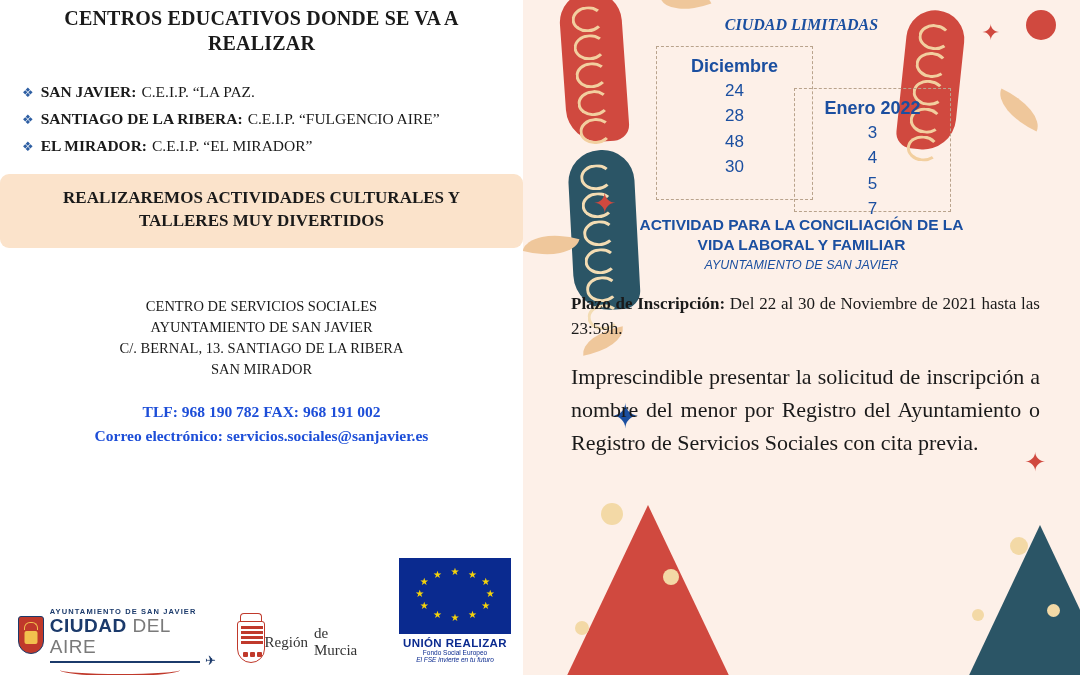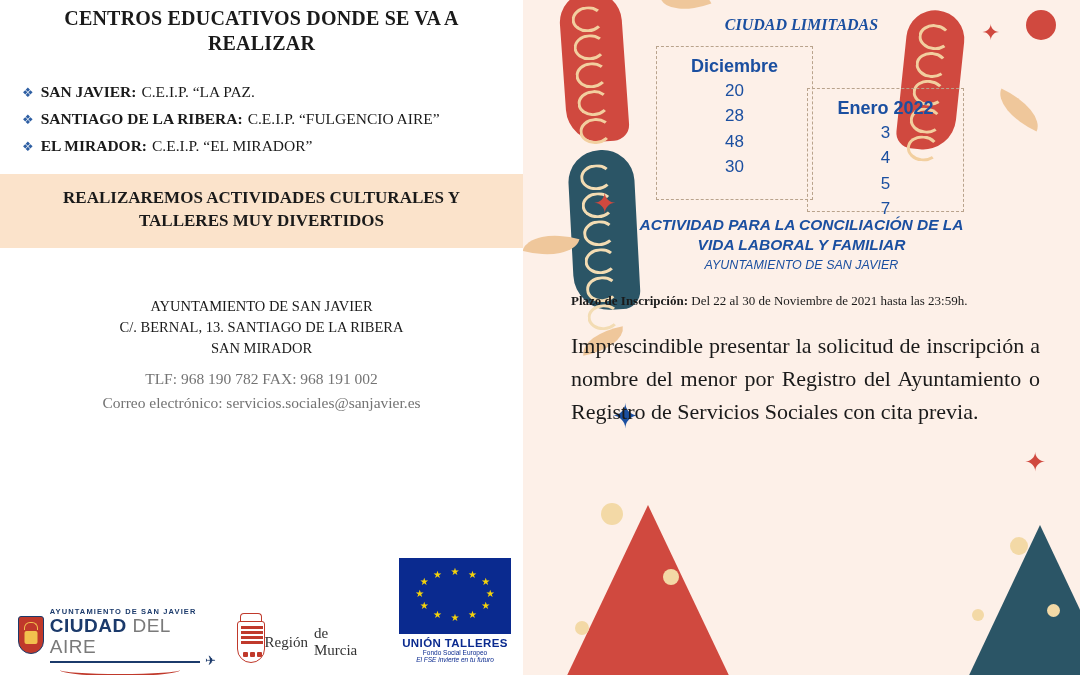--- a/index.html
+++ b/index.html
@@ -68,36 +68,37 @@
 
   .highlight-band {
     margin-top: 18px;
     background: #fbe3cb;
     padding: 13px 30px 15px 30px;
     text-align: center;
     font-weight: bold;
     font-size: 17px;
     line-height: 1.35;
     color: #1a1a1a;
+    border-radius: 9px;
   }
 
   .address-block {
     margin-top: 48px;
     text-align: center;
     font-size: 14.5px;
     line-height: 1.45;
     color: #1a1a1a;
   }
   .contact-block {
-    margin-top: 8px;
-    text-align: center;
-    font-weight: normal;
+    margin-top: 20px;
+    text-align: center;
+    font-weight: bold;
     font-size: 15.5px;
     line-height: 1.5;
-    color: #737373;
+    color: #1d4ed8;
   }
 
   
   .logos {
     position: absolute;
     left: 0;
     bottom: 12px;
     width: 523px;
     display: flex;
     align-items: flex-end;
@@ -328,48 +329,47 @@
     font-size: 17px;
     line-height: 1.5;
   }
   .box-dic {
     left: 115px;
     top: 8px;
     width: 155px;
     height: 152px;
   }
   .box-ene {
-    left: 266px;
+    left: 253px;
     top: 50px;
     width: 155px;
     height: 122px;
   }
   .conciliacion {
     text-align: center;
     font-family: "Liberation Sans", sans-serif;
-    font-style: italic;
     font-weight: bold;
     font-size: 15.5px;
     color: #1b4fa0;
     line-height: 1.3;
     margin-top: 2px;
   }
   .ayto-line {
     text-align: center;
     font-family: "Liberation Sans", sans-serif;
     font-style: italic;
     font-size: 12.5px;
     color: #1b4fa0;
     margin-top: 3px;
   }
   .plazo {
     margin-top: 20px;
     padding-left: 30px;
     padding-right: 22px;
-    font-size: 13px;
+    font-size: 17px;
     color: #1a1a1a;
     line-height: 1.45;
     text-align: justify;
   }
   .plazo b { font-weight: bold; }
   .imprescindible {
     margin-top: 18px;
     padding-left: 30px;
     padding-right: 22px;
     font-size: 22px;
@@ -477,20 +477,21 @@
       <li>
         <span class="bullet">❖</span>
         <span class="school-name">EL MIRADOR:</span>
         <span class="school-center">C.E.I.P. “EL MIRADOR”</span>
       </li>
     </ul>
 
     <div class="highlight-band">REALIZAREMOS ACTIVIDADES CULTURALES Y TALLERES MUY DIVERTIDOS</div>
 
     <div class="address-block">
+      <div>CENTRO DE SERVICIOS SOCIALES</div>
       <div>AYUNTAMIENTO DE SAN JAVIER</div>
       <div>C/. BERNAL, 13. SANTIAGO DE LA RIBERA</div>
       <div>SAN MIRADOR</div>
     </div>
 
     <div class="contact-block">
       <div>TLF: 968 190 782  FAX: 968 191 002</div>
       <div>Correo electrónico: servicios.sociales@sanjavier.es</div>
     </div>
 
@@ -539,21 +540,21 @@
           <span class="eu-star" style="left:78%;top:64%">★</span>
           <span class="eu-star" style="left:66%;top:76%">★</span>
           <span class="eu-star" style="left:50%;top:80%">★</span>
           <span class="eu-star" style="left:34%;top:76%">★</span>
           <span class="eu-star" style="left:22%;top:64%">★</span>
           <span class="eu-star" style="left:18%;top:47%">★</span>
           <span class="eu-star" style="left:22%;top:31%">★</span>
           <span class="eu-star" style="left:34%;top:21%">★</span>
         </div>
         <div class="eu-caption">
-          <div class="eu-cap1">UNIÓN TALLERES</div>
+          <div class="eu-cap1">UNIÓN REALIZAR</div>
           <div class="eu-cap2">Fondo Social Europeo</div>
           <div class="eu-cap3">El FSE invierte en tu futuro</div>
         </div>
       </div>
 
     </div>
   </div>
 
   <div class="right-panel">
 
@@ -606,21 +607,21 @@
     <div class="deco dot" style="right:96px;bottom:54px;width:12px;height:12px;background:#f3d9a6;"></div>
     <div class="deco dot" style="right:24px;top:10px;width:30px;height:30px;background:#d0493f;"></div>
 
     <div class="right-content">
 
       <div class="plazas">CIUDAD LIMITADAS</div>
 
       <div class="dates-wrap">
         <div class="date-box box-dic">
           <div class="head">Diciembre</div>
-          <div class="day">20</div>
+          <div class="day">24</div>
           <div class="day">28</div>
           <div class="day">48</div>
           <div class="day">30</div>
         </div>
         <div class="date-box box-ene">
           <div class="head">Enero 2022</div>
           <div class="day">3</div>
           <div class="day">4</div>
           <div class="day">5</div>
           <div class="day">7</div>

